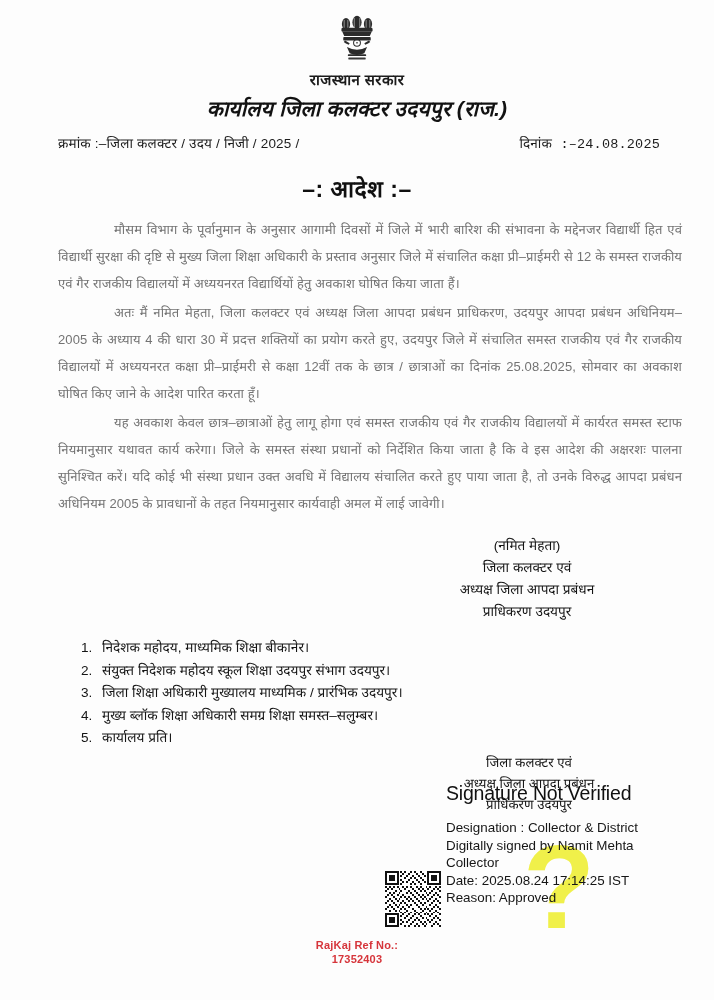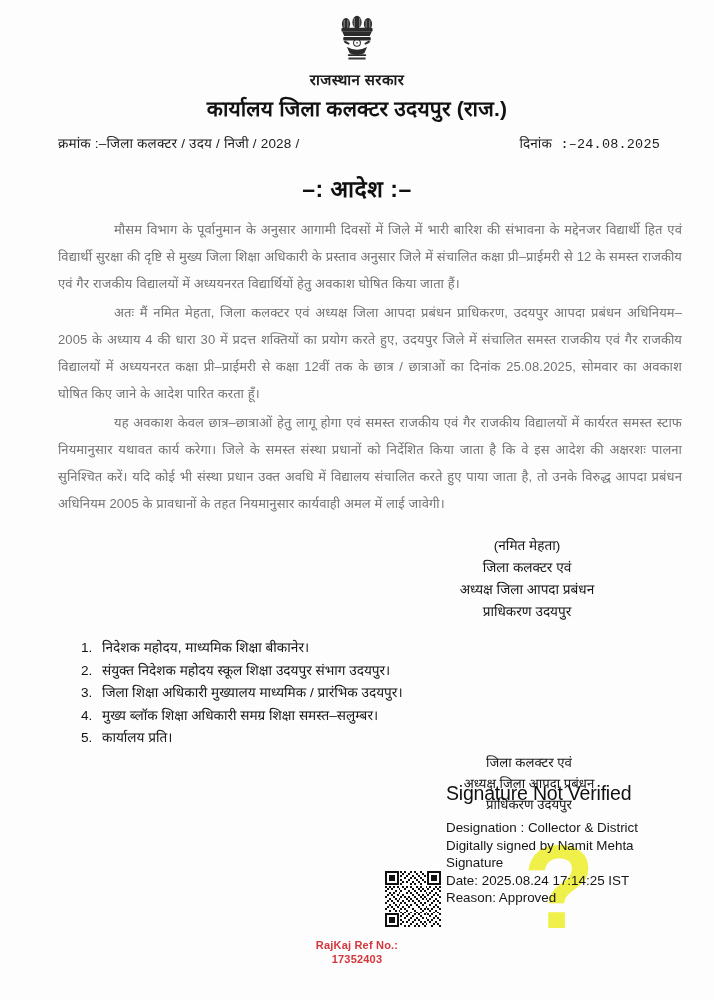--- a/index.html
+++ b/index.html
@@ -40,20 +40,21 @@
     letter-spacing: 0.4px;
     margin-top: 1px;
     color: #1b1b1b;
   }
   .office-line {
     font-size: 21px;
     font-weight: 700;
     letter-spacing: 0.2px;
     margin-top: 5px;
     color: #121212;
+    font-style: italic;
   }
 
   
   .refrow {
     display: flex;
     justify-content: space-between;
     align-items: baseline;
     margin: 12px 36px 0 58px;
     font-size: 13.5px;
     color: #1c1c1c;
@@ -219,21 +220,21 @@
         <rect x="30" y="88" width="40" height="4" rx="1.5"></rect>
 
         <rect x="31" y="95" width="38" height="4.2" rx="1" fill="#3a3a3a"></rect>
       </g>
     </svg>
     <div class="govt-line">राजस्थान सरकार</div>
     <div class="office-line">कार्यालय जिला कलक्टर उदयपुर (राज.)</div>
   </div>
 
   <div class="refrow">
-    <span class="ref">क्रमांक :–जिला कलक्टर / उदय / निजी / 2028 /</span>
+    <span class="ref">क्रमांक :–जिला कलक्टर / उदय / निजी / 2025 /</span>
     <span class="date">दिनांक :–24.08.2025</span>
   </div>
 
   <div class="order-heading">–: आदेश :–</div>
 
   <div class="body-block">
     <p class="para">मौसम विभाग के पूर्वानुमान के अनुसार आगामी दिवसों में जिले में भारी बारिश की संभावना के मद्देनजर विद्यार्थी हित एवं विद्यार्थी सुरक्षा की दृष्टि से मुख्य जिला शिक्षा अधिकारी के प्रस्ताव अनुसार जिले में संचालित कक्षा प्री–प्राईमरी से 12 के समस्त राजकीय एवं गैर राजकीय विद्यालयों में अध्ययनरत विद्यार्थियों हेतु अवकाश घोषित किया जाता हैं।</p>
     <p class="para">अतः मैं नमित मेहता, जिला कलक्टर एवं अध्यक्ष जिला आपदा प्रबंधन प्राधिकरण, उदयपुर आपदा प्रबंधन अधिनियम–2005 के अध्याय 4 की धारा 30 में प्रदत्त शक्तियों का प्रयोग करते हुए, उदयपुर जिले में संचालित समस्त राजकीय एवं गैर राजकीय विद्यालयों में अध्ययनरत कक्षा प्री–प्राईमरी से कक्षा 12वीं तक के छात्र / छात्राओं का दिनांक 25.08.2025, सोमवार का अवकाश घोषित किए जाने के आदेश पारित करता हूँ।</p>
     <p class="para">यह अवकाश केवल छात्र–छात्राओं हेतु लागू होगा एवं समस्त राजकीय एवं गैर राजकीय विद्यालयों में कार्यरत समस्त स्टाफ नियमानुसार यथावत कार्य करेगा। जिले के समस्त संस्था प्रधानों को निर्देशित किया जाता है कि वे इस आदेश की अक्षरशः पालना सुनिश्चित करें। यदि कोई भी संस्था प्रधान उक्त अवधि में विद्यालय संचालित करते हुए पाया जाता है, तो उनके विरुद्ध आपदा प्रबंधन अधिनियम 2005 के प्रावधानों के तहत नियमानुसार कार्यवाही अमल में लाई जावेगी।</p>
   </div>
@@ -261,21 +262,21 @@
     <div>प्राधिकरण उदयपुर</div>
   </div>
 
   <div class="qmark">?</div>
 
   <div class="dsig">
     <div class="dsig-title">Signature Not Verified</div>
     <div class="dsig-details">
       <div>Designation : Collector &amp; District</div>
       <div>Digitally signed by Namit Mehta</div>
-      <div>Signature</div>
+      <div>Collector</div>
       <div>Date: 2025.08.24 17:14:25 IST</div>
       <div>Reason: Approved</div>
     </div>
   </div>
 
   <svg class="qr" viewBox="0 0 29 29" shape-rendering="crispEdges" aria-hidden="true">
     <rect width="29" height="29" fill="#ffffff"></rect>
     <g fill="#111111">
       <path d="M0 0h7v7H0z"></path>
         <path d="M1 1h5v5H1z" fill="#fff"></path>

